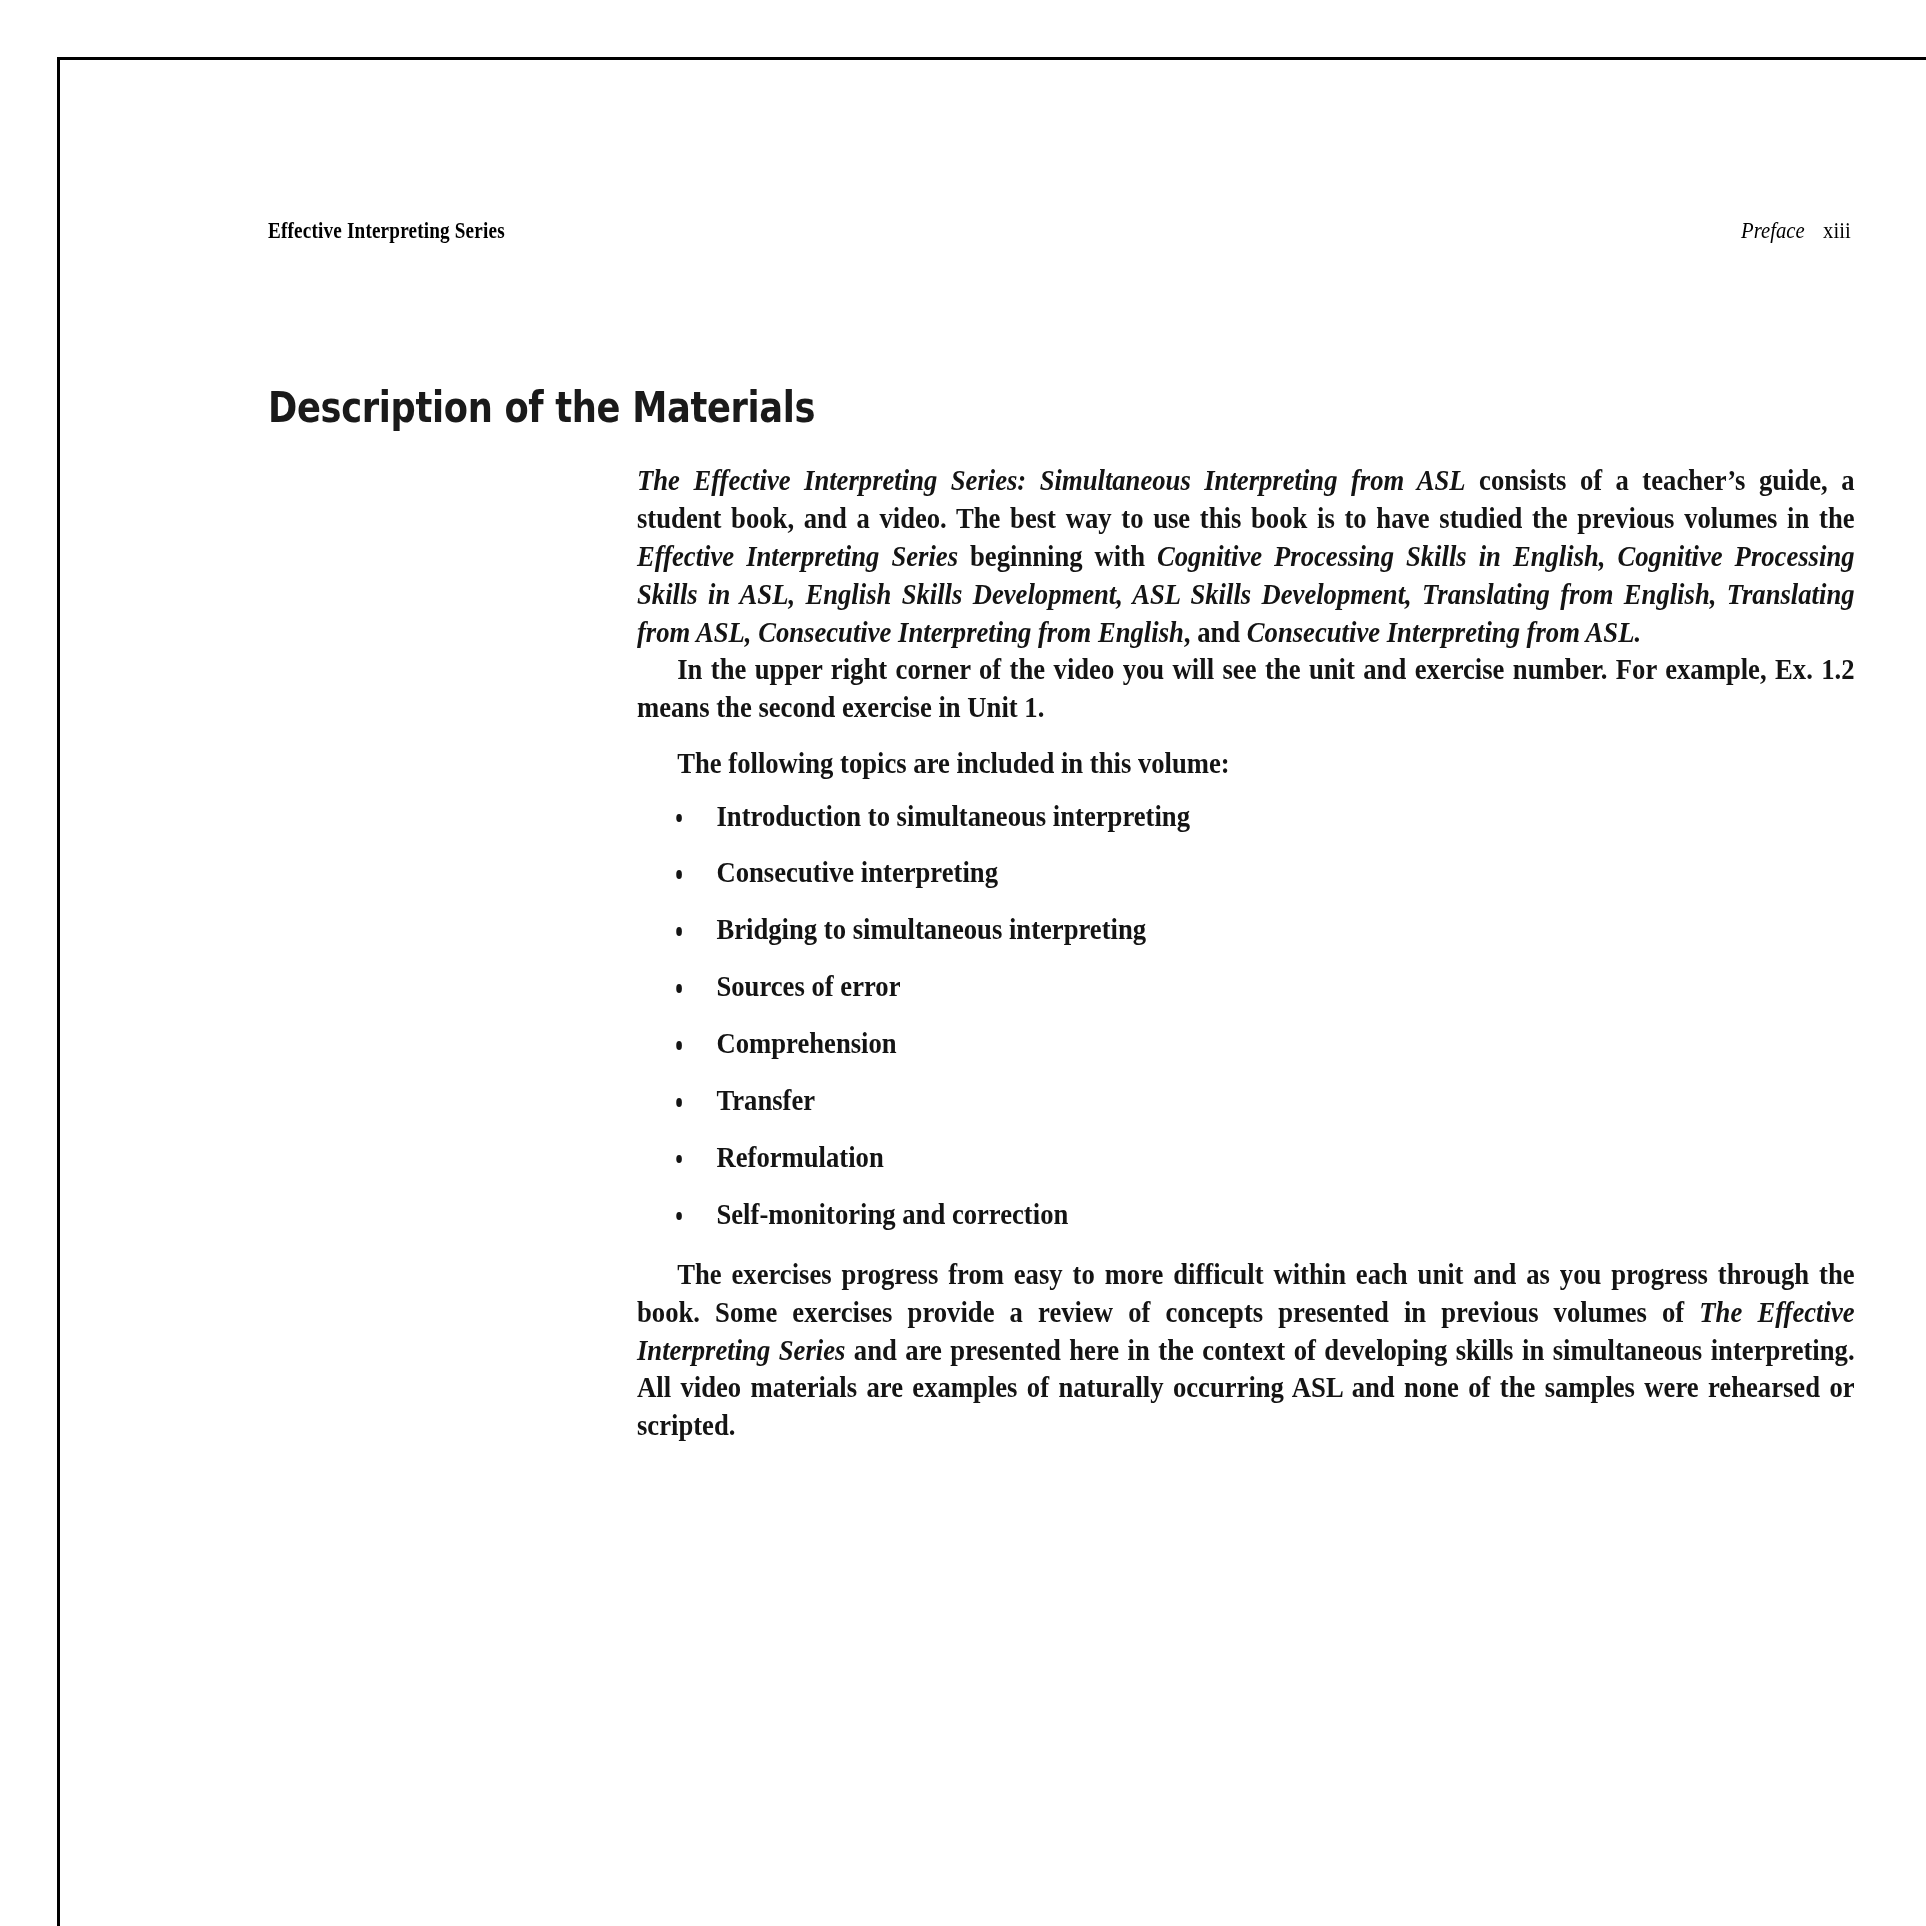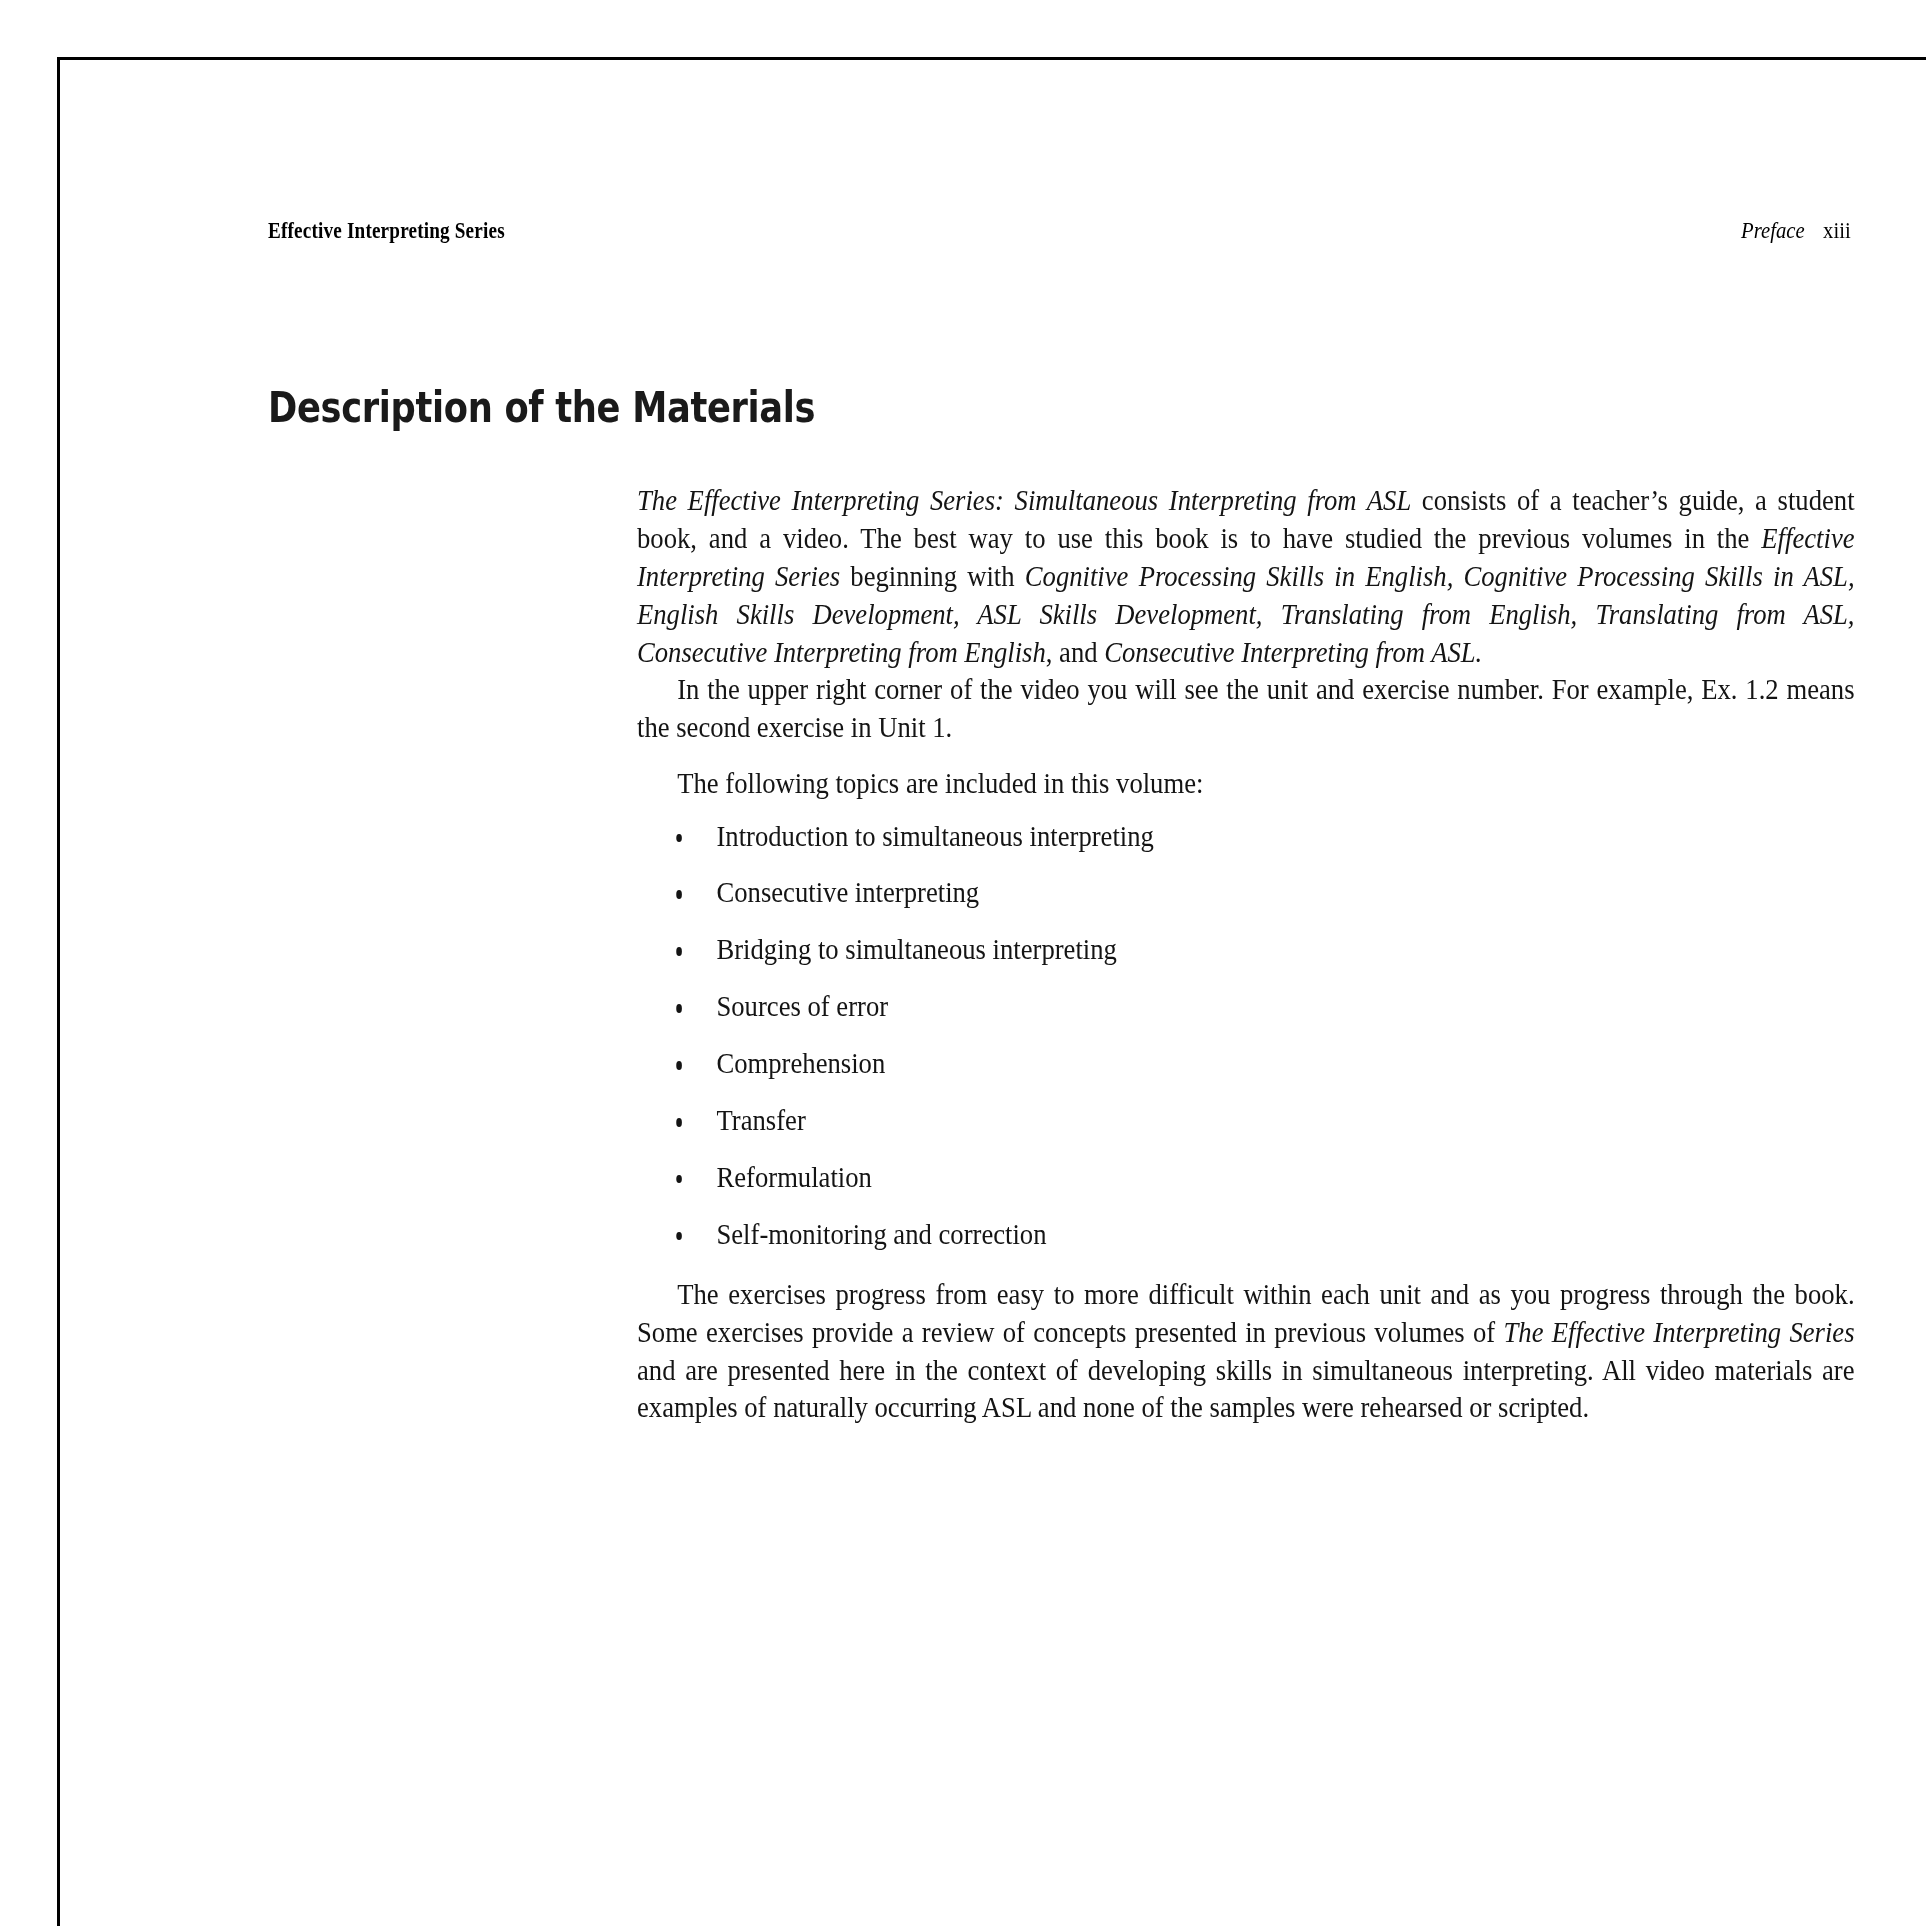--- a/index.html
+++ b/index.html
@@ -88,27 +88,28 @@
     transform: scaleX(0.84);
     transform-origin: left center;
     white-space: nowrap;
     color: #1a1a1a;
   }
 
   
   .text-column {
     position: absolute;
     left: 577px;
-    top: 422px;
+    top: 402px;
     width: 1217px;
     font-size: 28.5px;
     line-height: 1.33;
     text-align: justify;
     text-justify: inter-word;
     color: #141414;
+    font-weight: bold;
   }
   .text-column p {
     margin: 0;
     transform: scaleX(0.935);
     transform-origin: left top;
     width: 107%;
   }
   .para-indent { text-indent: 43px; }
   .para-flush  { text-indent: 0; }
   .para-last-left { text-align: left; }

